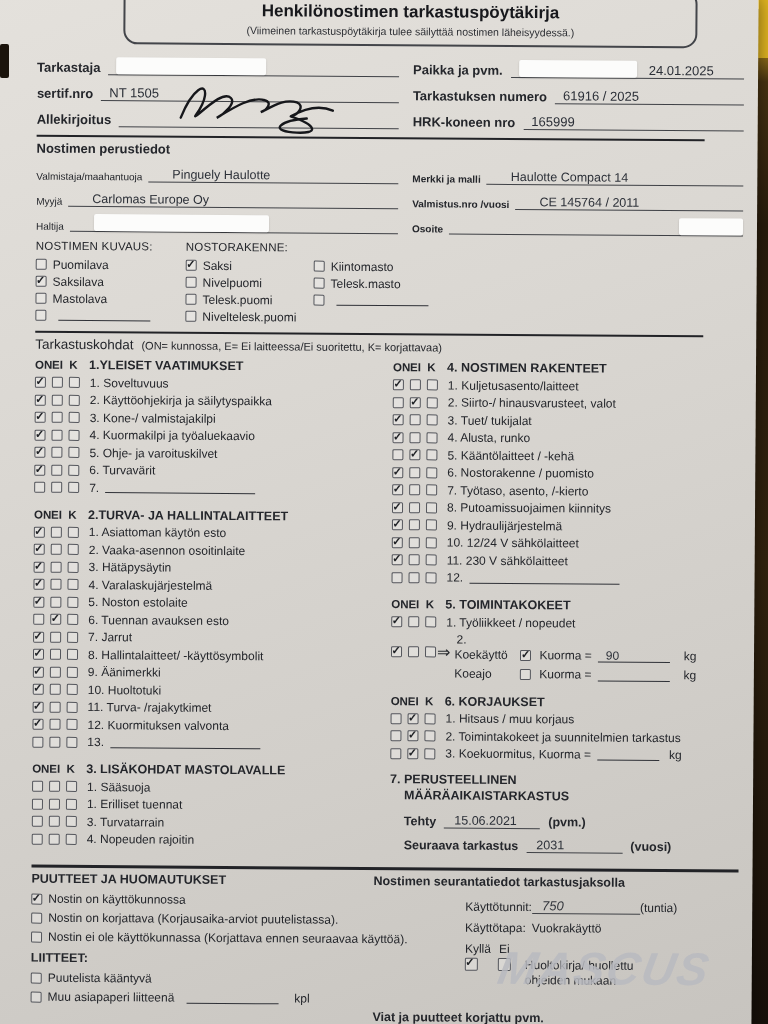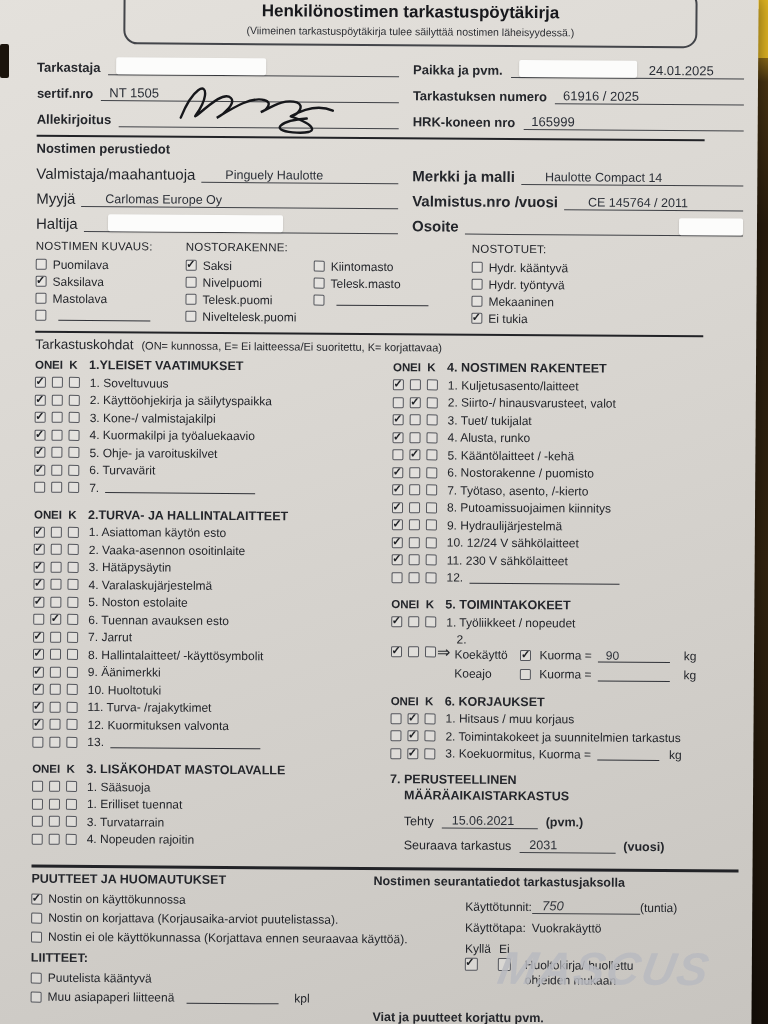--- a/index.html
+++ b/index.html
@@ -26,21 +26,21 @@
 .redact{background:#fcfcfb;border-radius:2px;height:17px;box-shadow:0 1px 2px rgba(0,0,0,.18);display:inline-block}
 .w150{width:150px}.w118{width:118px}.w175{width:175px}.w64{width:64px;margin-left:auto}
 .hdate{margin-left:12px}
 .sig{position:absolute;left:52px;top:-30px;width:176px;height:58px;pointer-events:none}
 .sig path{stroke:#16171b;stroke-width:2.4;fill:none;stroke-linecap:round}
 .divider{border-top:2.5px solid #222327;margin:7px 0 4px;width:668px}
 .divider.full{width:100%;border-top-width:3px;margin:6px 0 4px}
 .peru-h{font-size:13px;font-weight:bold;margin:1px 0 1px}
 .peru{display:grid;grid-template-columns:362px 1fr;column-gap:14px}
 .prow{display:flex;align-items:flex-end;height:25px}
-.plab{font-size:15px;margin-right:6px;white-space:nowrap}
+.plab{font-size:10px;margin-right:6px;white-space:nowrap}
 .plab.b{font-weight:bold}
 .pval{flex:1;border-bottom:1.2px solid #3f4146;padding-left:24px;font-size:12.5px;display:flex;align-items:flex-end;height:20px;color:#2c3038}
 .groups{display:flex;margin-top:8px}
 .grp:nth-child(1){width:150px}.grp:nth-child(2){width:128px}.grp:nth-child(3){width:158px}
 .grp:nth-child(4){width:120px}.grp:nth-child(5){width:142px}
 .grp-title{font-size:11.5px;height:16px;letter-spacing:.2px;white-space:nowrap}
 .grow{display:flex;align-items:center;height:17px;gap:6px}
 .glabel{font-size:12px;white-space:nowrap}
 .legend{font-size:11px;margin:2px 0 4px}
 .legend-head{font-size:13.5px;font-weight:normal;margin-right:8px}
@@ -63,21 +63,21 @@
 .koe-right{margin-left:4px}
 .koe-num{font-size:12px;height:13px;margin-left:2px}
 .koe-line{display:flex;align-items:center;height:19px}
 .koe-lab{font-size:12px;width:66px}
 .koe-kuorma{font-size:12px;margin-left:8px}
 .koe-val{width:72px;border-bottom:1.4px solid #303238;font-size:12px;padding-left:8px;height:14px;margin-left:6px;color:#2c3038}
 .koe-unit{font-size:12px;margin-left:14px}
 .sec7{margin-top:2px}
 .s7t{font-size:12.5px;font-weight:bold;line-height:1.3}
 .s7row{display:flex;align-items:flex-end;height:24px;font-size:12.5px}
-.s7lab{font-weight:normal;margin-right:8px;white-space:nowrap}
+.s7lab{font-weight:bold;margin-right:8px;white-space:nowrap}
 .s7val{border-bottom:1.2px solid #3f4146;padding:0 14px 0 10px;min-width:96px;font-size:12.5px;color:#2c3038}
 .s7sfx{font-weight:bold;margin-left:8px}
 .bottom{display:grid;grid-template-columns:338px 1fr;column-gap:4px;margin-top:3px}
 .bheading{font-size:12.5px;font-weight:bold;height:18px;white-space:nowrap}
 .bottom .grow{height:19px;overflow:visible}
 .nextrow{display:flex;align-items:flex-end;height:26px;margin-top:12px;font-size:12.5px}
 .flab{font-weight:bold;margin-right:8px;white-space:nowrap;font-size:12.5px}
 .srow{display:flex;align-items:flex-end;height:21px;padding-left:92px;font-size:12px}
 .sval{border-bottom:1.2px solid #3f4146;min-width:108px;padding-left:10px;font-style:italic;font-size:13px;color:#33363c}
 .ssfx{}
@@ -249,39 +249,20 @@
         </div>
         <div class="grow">
           <span class="cb"></span>
           <span class="glabel">Telesk.masto</span>
         </div>
         <div class="grow">
           <span class="cb"></span>
           <span class="bline mid"></span>
         </div>
       </div>
-      <div class="grp">
-        <div class="grp-title">NOSTOTUET:</div>
-        <div class="grow">
-          <span class="cb"></span>
-          <span class="glabel">Hydr. kääntyvä</span>
-        </div>
-        <div class="grow">
-          <span class="cb"></span>
-          <span class="glabel">Hydr. työntyvä</span>
-        </div>
-        <div class="grow">
-          <span class="cb"></span>
-          <span class="glabel">Mekaaninen</span>
-        </div>
-        <div class="grow">
-          <span class="cb checked"></span>
-          <span class="glabel">Ei tukia</span>
-        </div>
-      </div>
     </div>
 
   <div class="divider"></div>
 
   <div class="legend">
     <span class="legend-head">Tarkastuskohdat</span><span>(ON= kunnossa, E= Ei laitteessa/Ei suoritettu, K= korjattavaa)</span>
   </div>
 
   <div class="cl">
     <div id="cl-left">

